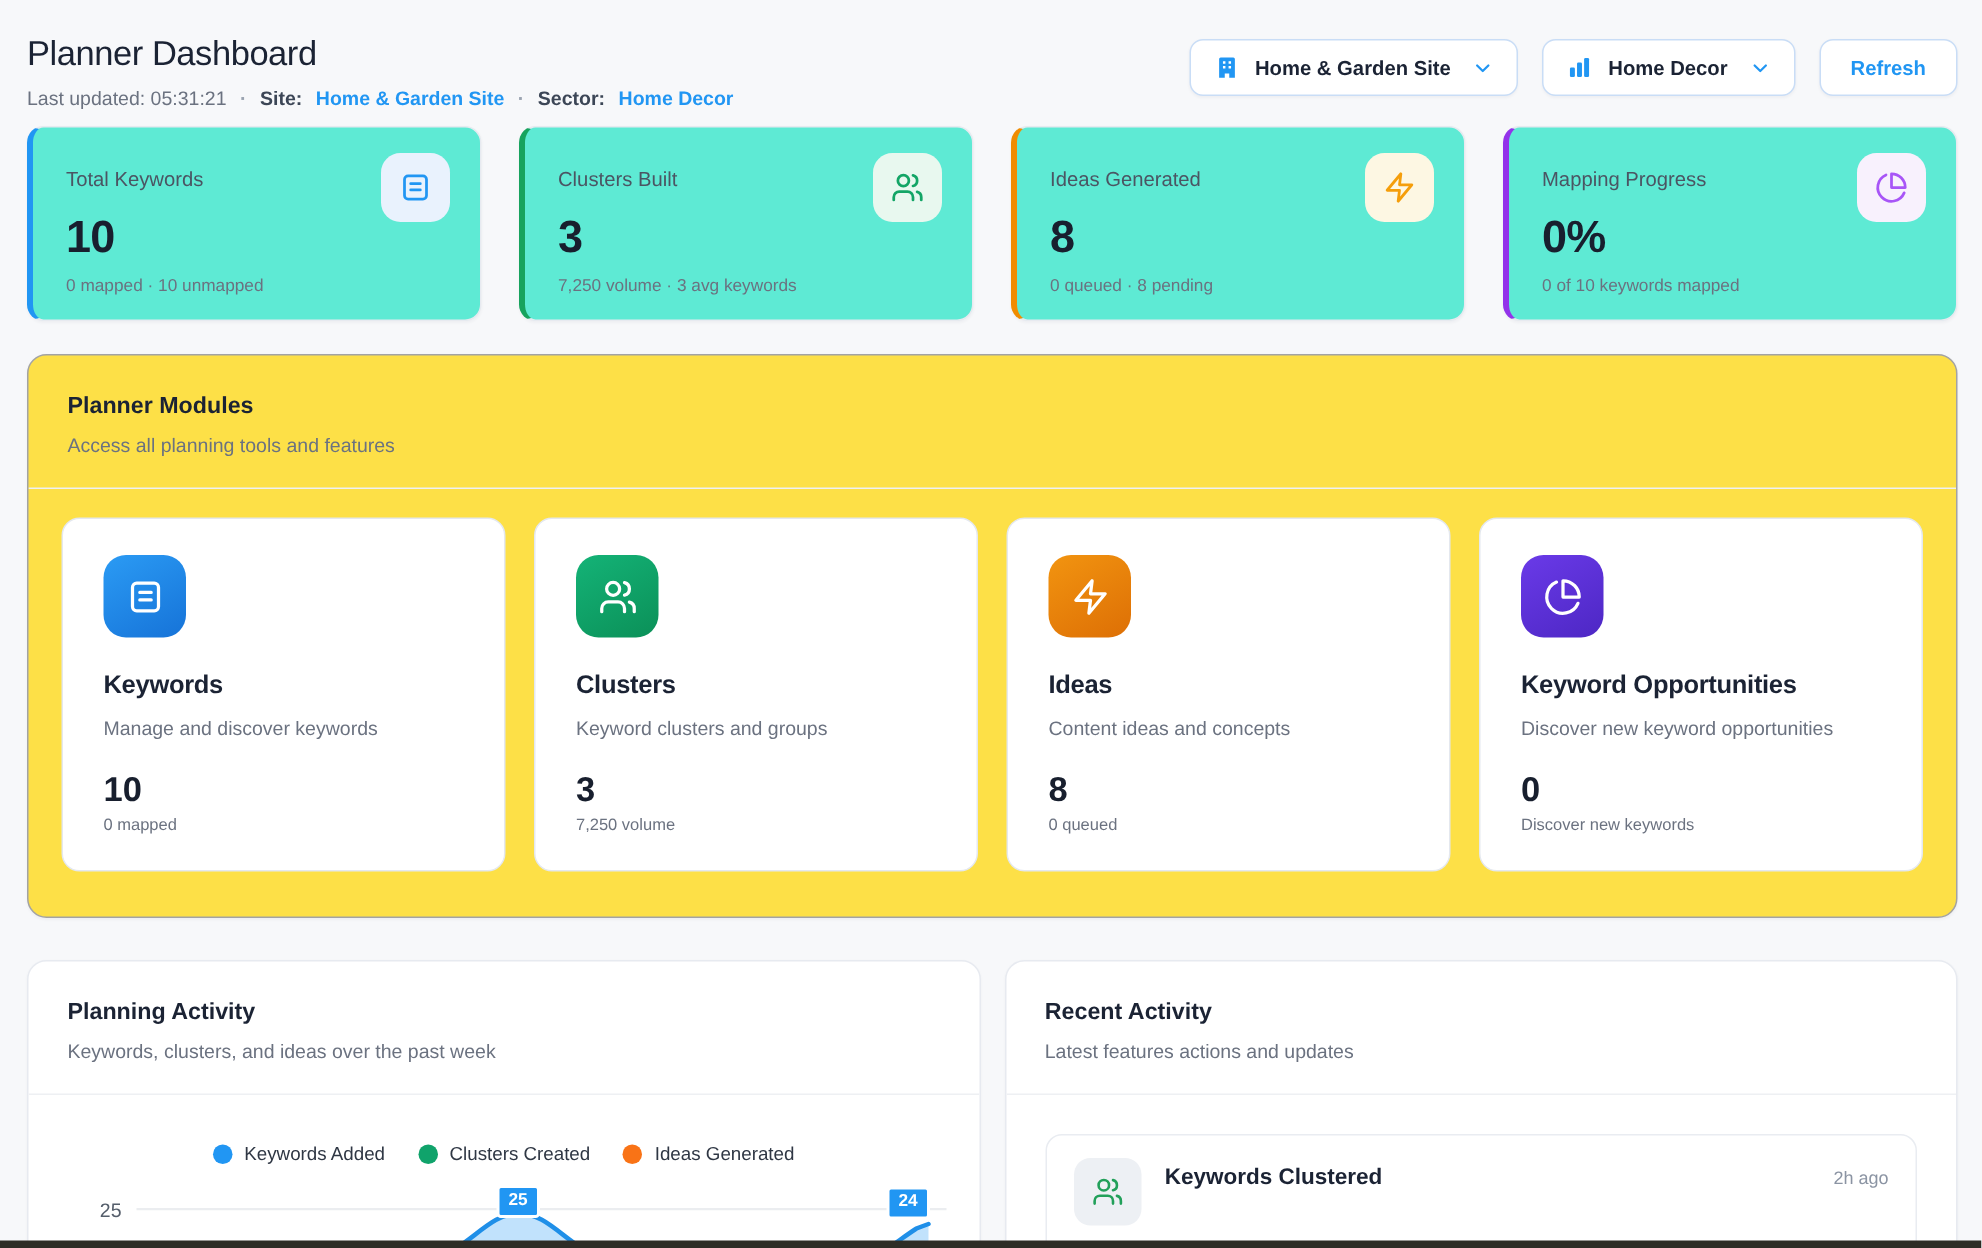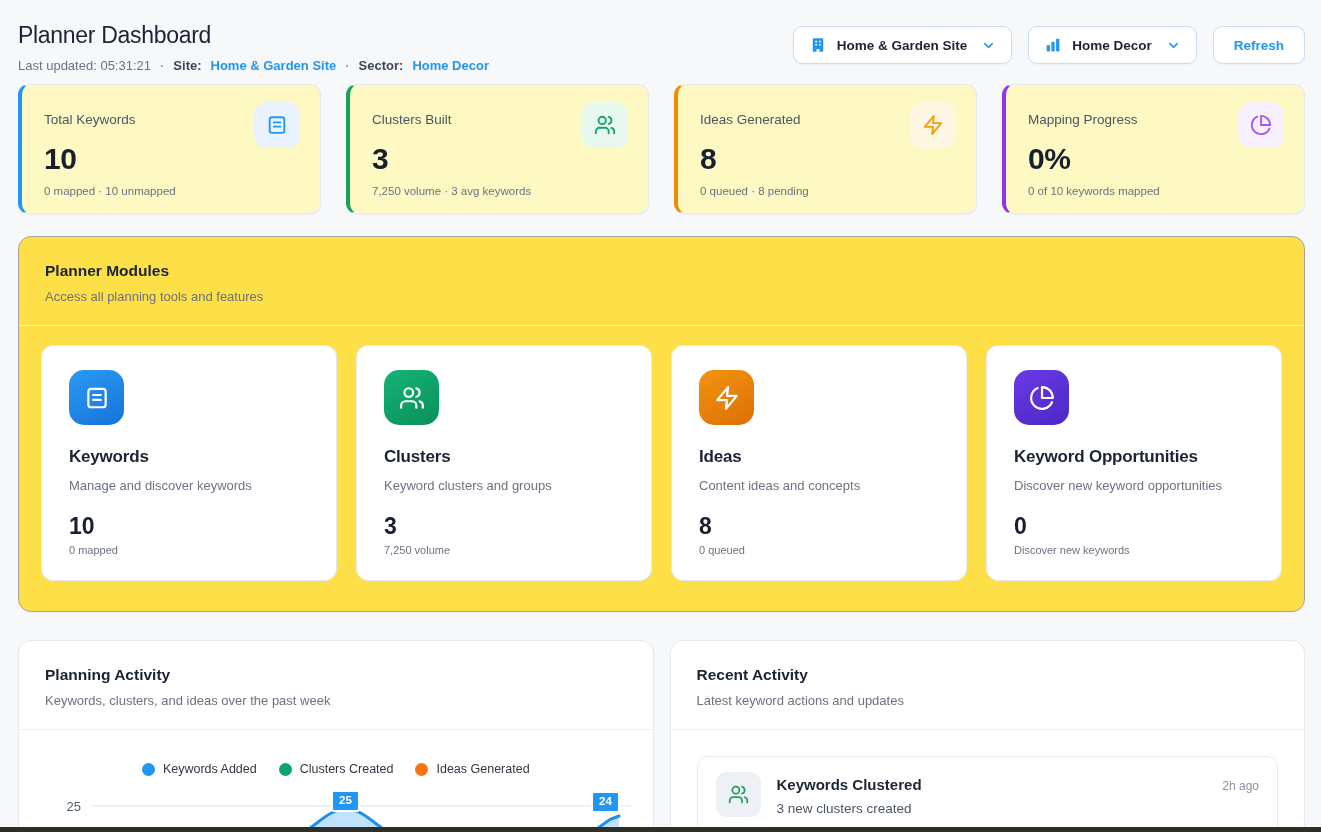--- a/index.html
+++ b/index.html
@@ -26,21 +26,21 @@
     font-size:13.5px; font-weight:700; color:#1b2334; cursor:pointer;
     box-shadow:0 1px 2px rgba(16,24,40,.04);
   }
   .ctrl-btn .b-icon { width:18px; height:18px; color:#2196f3; display:block; }
   .ctrl-btn .chev { width:15px; height:15px; color:#2196f3; margin-left:4px; display:block; }
   .refresh-btn { color:#2196f3; padding:0 20px; }
 
   
   .stats-row { display:grid; grid-template-columns:repeat(4,1fr); gap:25px; margin-top:11px; }
   .stat-card {
-    background:#fef9c3; border:1px solid #e7eaf0; border-left-width:4px; border-radius:11px;
+    background:#5eead4; border:1px solid #e7eaf0; border-left-width:4px; border-radius:11px;
     padding:17px 20px 16px 22px; height:130px; position:relative;
     box-shadow:0 1px 2px rgba(16,24,40,.04);
   }
   .stat-card--blue   { border-left-color:#2196f3; }
   .stat-card--green  { border-left-color:#17a35e; }
   .stat-card--orange { border-left-color:#f08c00; }
   .stat-card--purple { border-left-color:#9333ea; }
   .stat-top { display:flex; justify-content:space-between; align-items:flex-start; }
   .stat-label { font-size:13.5px; color:#4b5563; font-weight:500; margin-top:10px; }
   .stat-iconbox { width:46px; height:46px; border-radius:13px; display:flex; align-items:center; justify-content:center; }
@@ -338,36 +338,35 @@
           </svg>
           <div class="pt-badge badge-25">25</div>
           <div class="pt-badge badge-24">24</div>
         </div>
       </div>
     </div>
 
     <div class="bottom-card">
       <div class="section-head">
         <div class="section-title">Recent Activity</div>
-        <div class="section-sub">Latest keyword actions and updates</div>
+        <div class="section-sub">Latest features actions and updates</div>
       </div>
       <div class="divider"></div>
       <div class="activity-body">
         <div class="activity-item">
           <div class="activity-iconbox">
             <svg viewBox="0 0 24 24">
                 <use href="#i-users"></use>
               </svg>
           </div>
           <div class="activity-main">
             <div class="activity-toprow">
               <span class="activity-title">Keywords Clustered</span>
               <span class="activity-time">2h ago</span>
             </div>
-            <div class="activity-desc">3 new clusters created</div>
           </div>
         </div>
       </div>
     </div>
 
   </div>
 </div>
 
 <div class="bottom-edge"></div>
 

